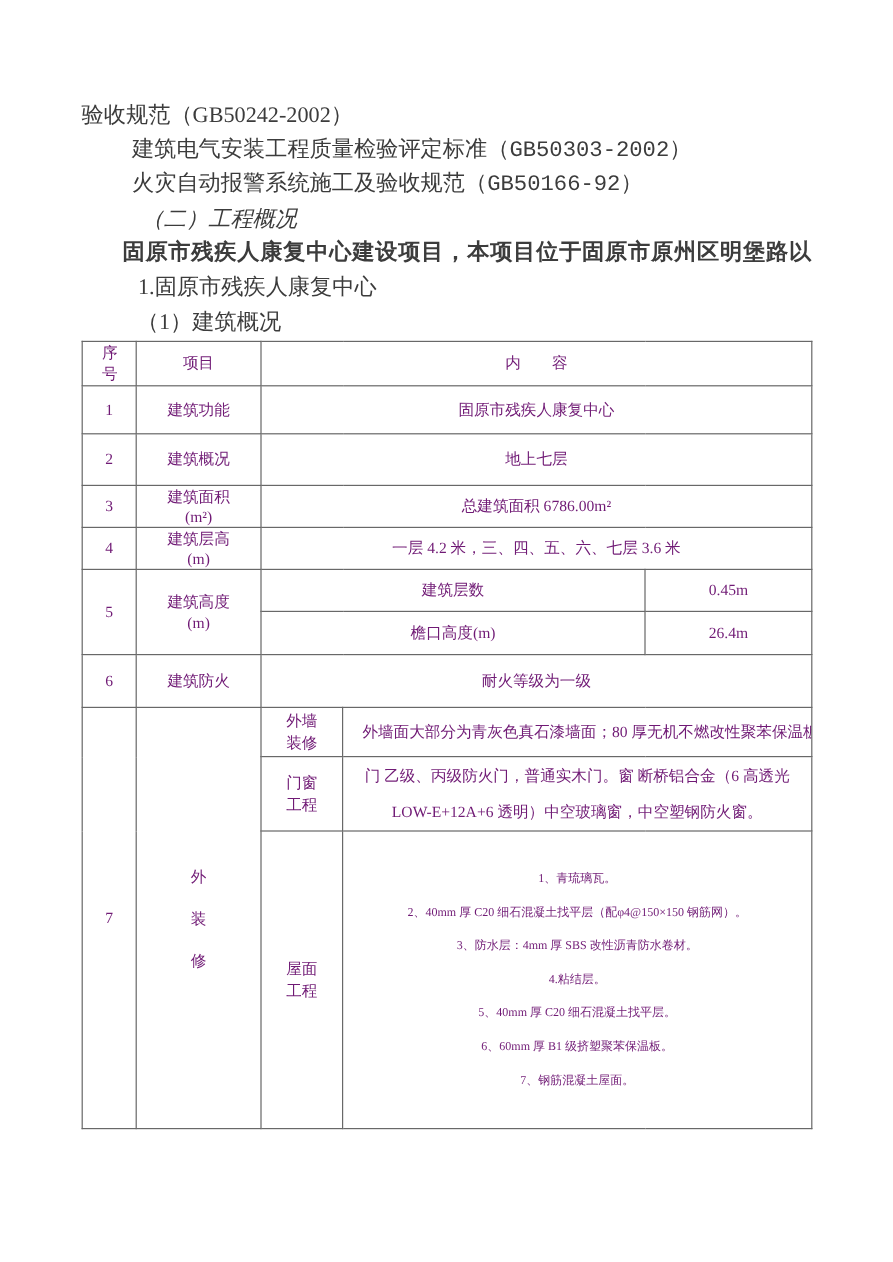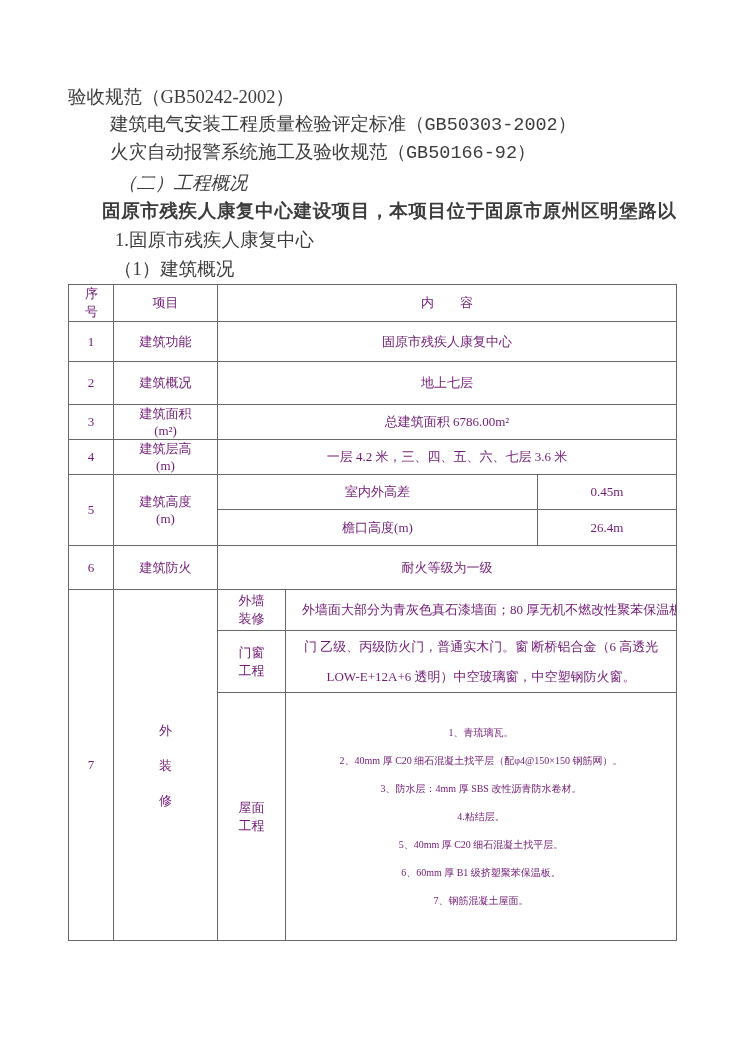--- a/index.html
+++ b/index.html
@@ -113,21 +113,21 @@
 
       <tr class="rh27">
         <td class="num">4</td>
         <td>建筑层高 (m)</td>
         <td colspan="3">一层 4.2 米，三、四、五、六、七层 3.6 米</td>
       </tr>
 
       <tr class="rh35">
         <td class="num" rowspan="2">5</td>
         <td rowspan="2">建筑高度 (m)</td>
-        <td colspan="2">室内外高差</td>
+        <td colspan="2">建筑层数</td>
         <td class="small-val">0.45m</td>
       </tr>
       <tr class="rh36">
         <td colspan="2">檐口高度(m)</td>
         <td class="small-val">26.4m</td>
       </tr>
 
       <tr class="rh44">
         <td class="num">6</td>
         <td>建筑防火</td>

